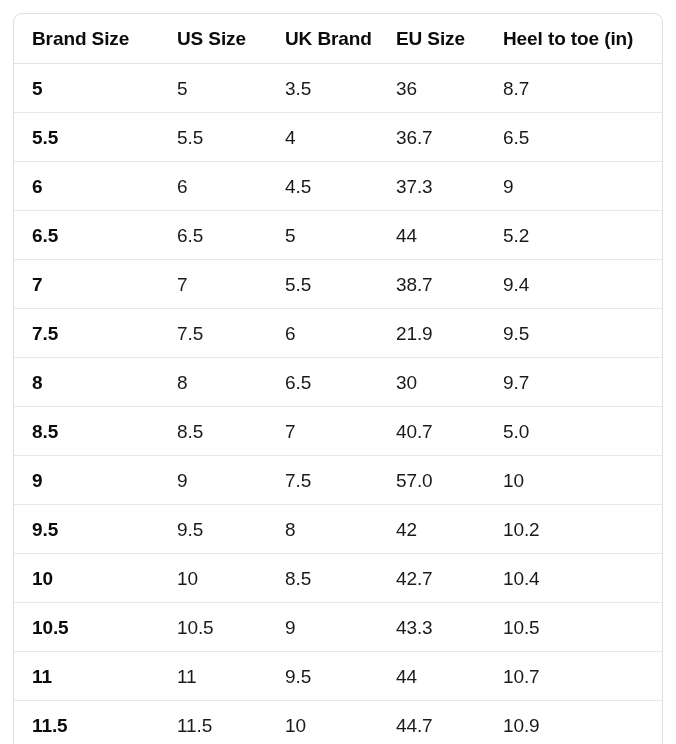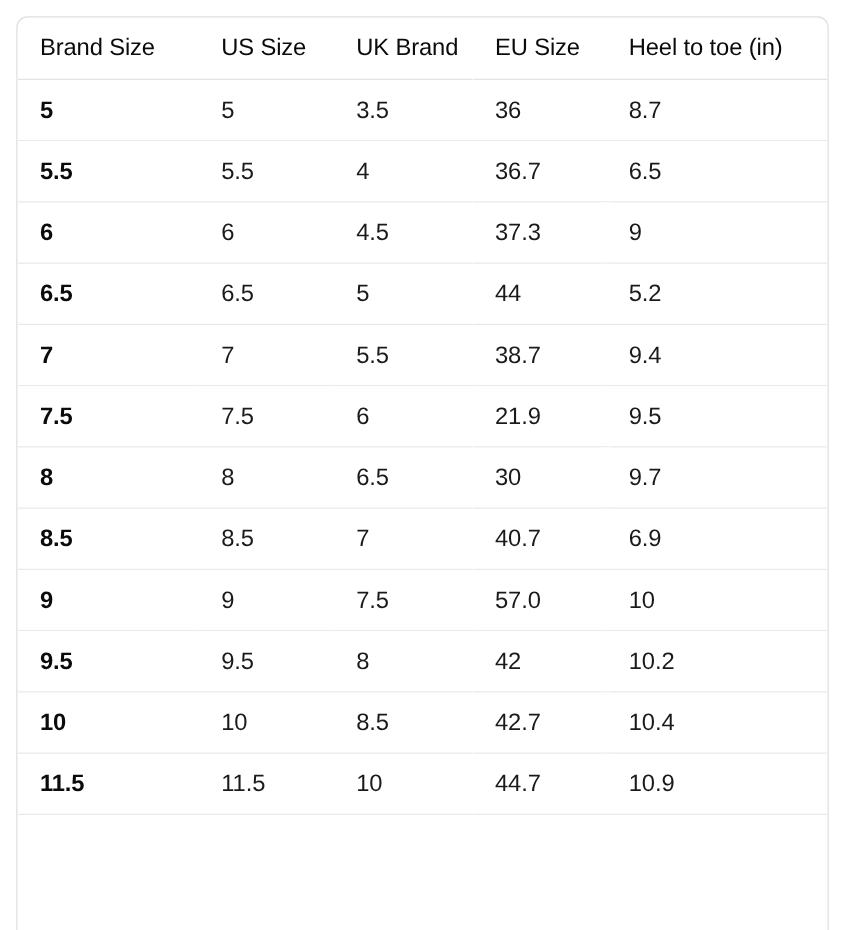--- a/index.html
+++ b/index.html
@@ -43,21 +43,21 @@
     text-align: left;
     vertical-align: middle;
     padding: 0 0 0 18px;
     border: 0;
   }
 
   thead tr.header-row { height: 50px; }
 
   thead th {
     font-size: 19px;
-    font-weight: normal;
+    font-weight: bold;
     color: #0b0b0b;
     letter-spacing: -0.1px;
     white-space: nowrap;
   }
 
   
   thead tr.header-row th {
     box-shadow: inset 0 -1px 0 0 #e3e3e3;
   }
 
@@ -162,21 +162,21 @@
           <td>8</td>
           <td>6.5</td>
           <td class="gap-before">30</td>
           <td>9.7</td>
         </tr>
         <tr class="data-row">
           <td class="brand-cell">8.5</td>
           <td>8.5</td>
           <td>7</td>
           <td class="gap-before">40.7</td>
-          <td>6.9</td>
+          <td>5.0</td>
         </tr>
         <tr class="data-row">
           <td class="brand-cell">9</td>
           <td>9</td>
           <td>7.5</td>
           <td class="gap-before">57.0</td>
           <td>10</td>
         </tr>
         <tr class="data-row">
           <td class="brand-cell">9.5</td>
@@ -186,20 +186,34 @@
           <td>10.2</td>
         </tr>
         <tr class="data-row">
           <td class="brand-cell">10</td>
           <td>10</td>
           <td>8.5</td>
           <td class="gap-before">42.7</td>
           <td>10.4</td>
         </tr>
         <tr class="data-row">
+          <td class="brand-cell">10.5</td>
+          <td>10.5</td>
+          <td>9</td>
+          <td class="gap-before">43.3</td>
+          <td>10.5</td>
+        </tr>
+        <tr class="data-row">
+          <td class="brand-cell">11</td>
+          <td>11</td>
+          <td>9.5</td>
+          <td class="gap-before">44</td>
+          <td>10.7</td>
+        </tr>
+        <tr class="data-row">
           <td class="brand-cell">11.5</td>
           <td>11.5</td>
           <td>10</td>
           <td class="gap-before">44.7</td>
           <td>10.9</td>
         </tr>
       </tbody>
   </table>
 </div>
 

